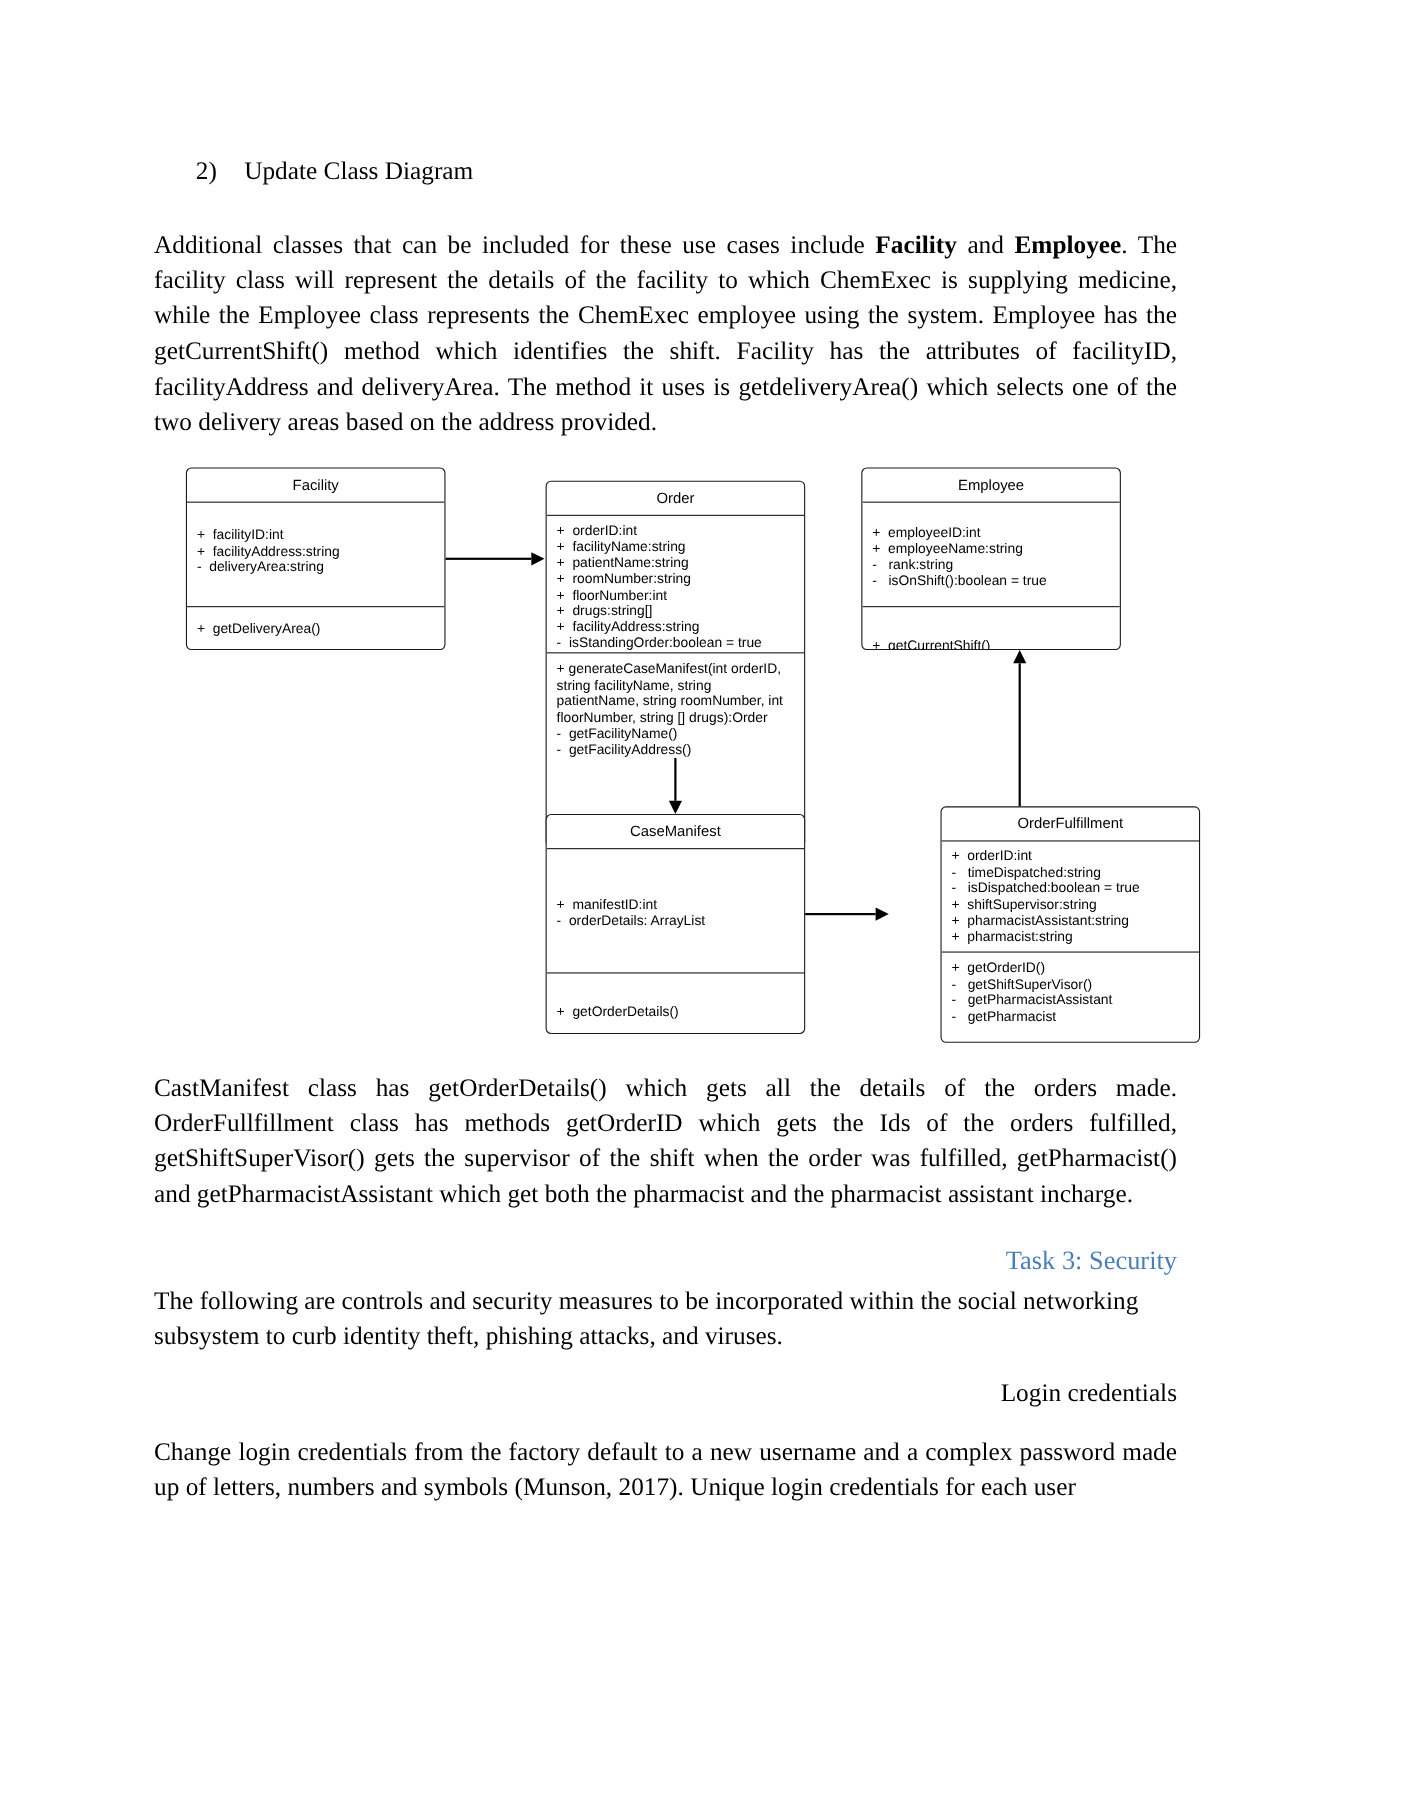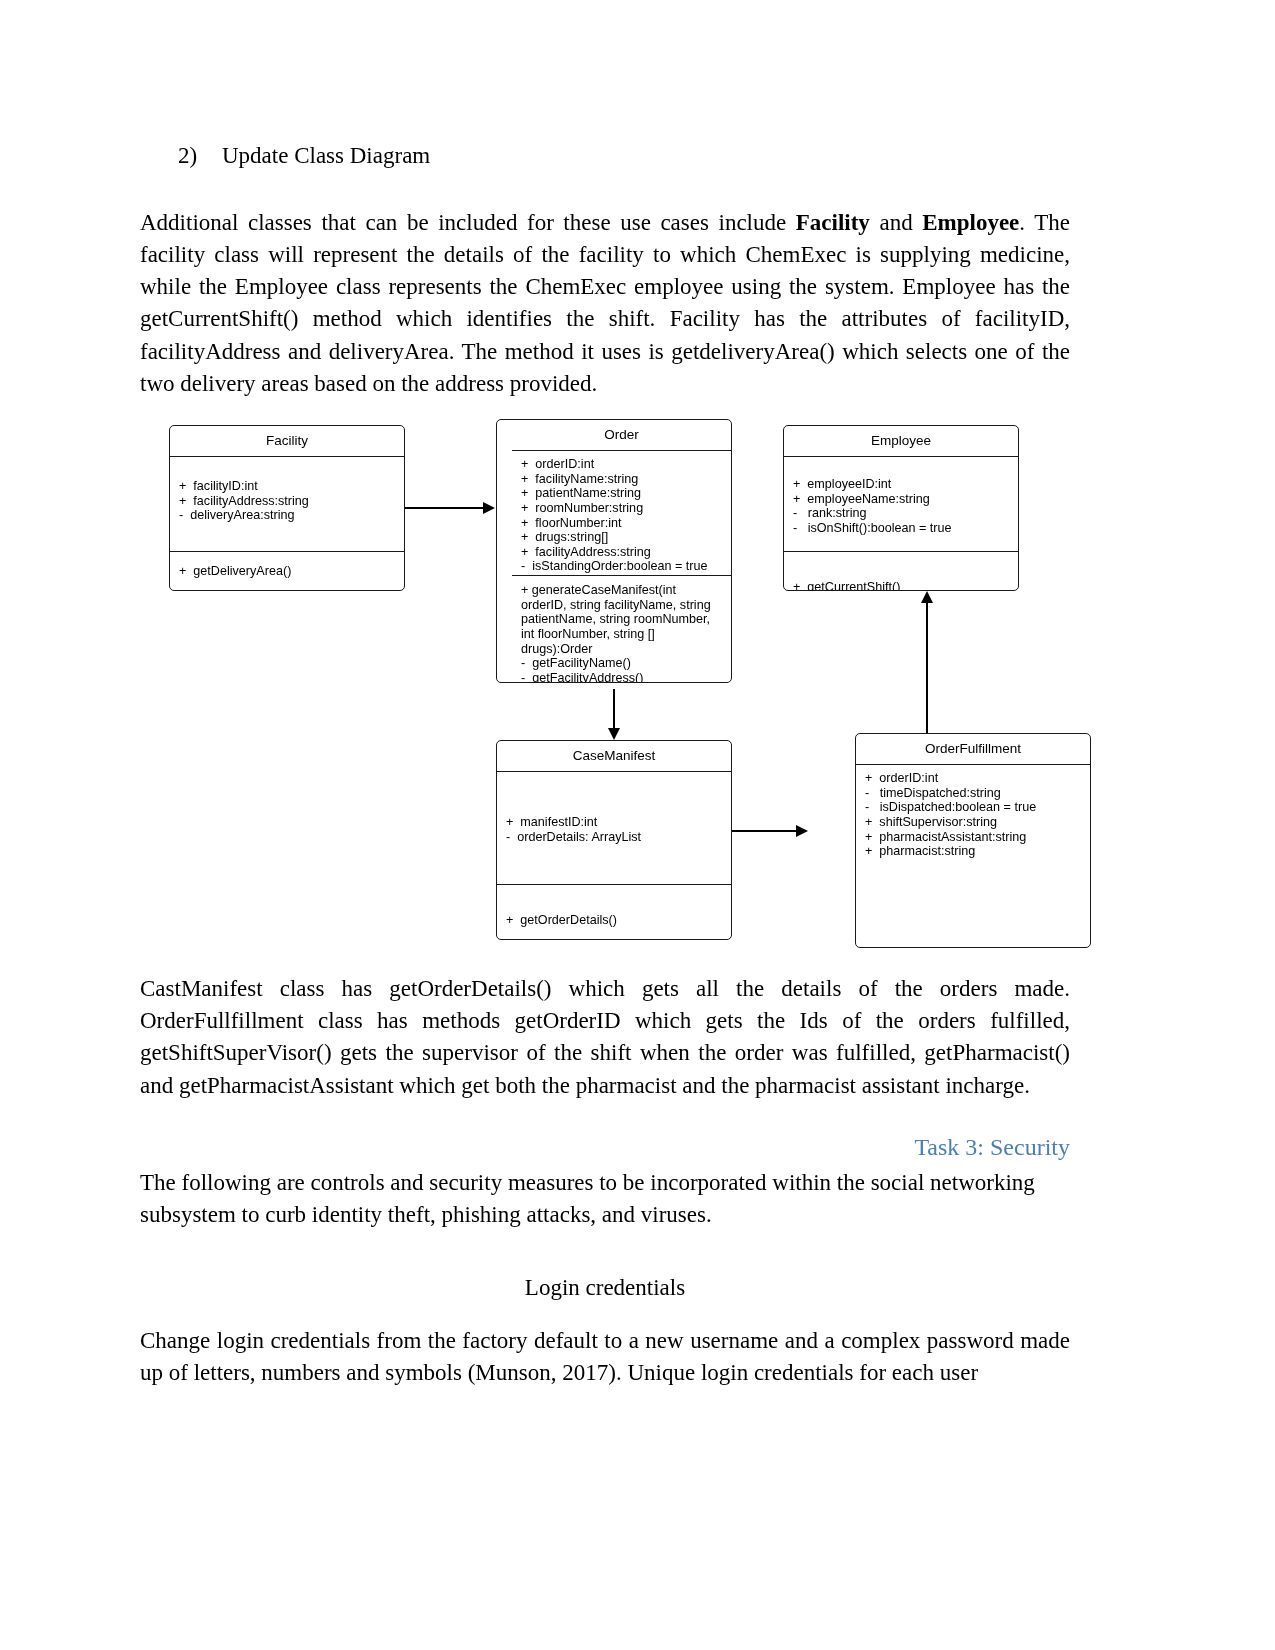--- a/index.html
+++ b/index.html
@@ -153,21 +153,21 @@
       <div class="uml-sec" style="height:94px; padding-top:22px;">
         <div class="uml-line">+  facilityID:int</div>
         <div class="uml-line">+  facilityAddress:string</div>
         <div class="uml-line">-  deliveryArea:string</div>
       </div>
       <div class="uml-sec divider" style="padding-top:12px;">
         <div class="uml-line">+  getDeliveryArea()</div>
       </div>
     </div>
 
-    <div class="uml-box" style="left:496px; top:4px; width:236px; height:264px;padding-left:15px;">
+    <div class="uml-box" style="left:496px; top:22px; width:236px; height:333px;">
       <div class="uml-title">Order</div>
       <div class="uml-sec" style="height:124px; padding-top:6px;">
         <div class="uml-line">+  orderID:int</div>
         <div class="uml-line">+  facilityName:string</div>
         <div class="uml-line">+  patientName:string</div>
         <div class="uml-line">+  roomNumber:string</div>
         <div class="uml-line">+  floorNumber:int</div>
         <div class="uml-line">+  drugs:string[]</div>
         <div class="uml-line">+  facilityAddress:string</div>
         <div class="uml-line">-  isStandingOrder:boolean = true</div>
@@ -206,20 +206,26 @@
     <div class="uml-box" style="left:855px; top:318px; width:236px; height:215px;">
       <div class="uml-title">OrderFulfillment</div>
       <div class="uml-sec" style="height:100px; padding-top:6px;">
         <div class="uml-line">+  orderID:int</div>
         <div class="uml-line">-   timeDispatched:string</div>
         <div class="uml-line">-   isDispatched:boolean = true</div>
         <div class="uml-line">+  shiftSupervisor:string</div>
         <div class="uml-line">+  pharmacistAssistant:string</div>
         <div class="uml-line">+  pharmacist:string</div>
       </div>
+      <div class="uml-sec divider" style="padding-top:7px;">
+        <div class="uml-line">+  getOrderID()</div>
+        <div class="uml-line">-   getShiftSuperVisor()</div>
+        <div class="uml-line">-   getPharmacistAssistant</div>
+        <div class="uml-line">-   getPharmacist</div>
+      </div>
     </div>
 
     <div class="conn h" style="left:405px; top:92px; width:78px;"></div>
     <div class="arrow right" style="left:483px; top:87px;"></div>
 
     <div class="conn v" style="left:613px; top:274px; height:39px;"></div>
     <div class="arrow down" style="left:608px; top:313px;"></div>
 
     <div class="conn h" style="left:732px; top:415px; width:64px;"></div>
     <div class="arrow right" style="left:796px; top:410px;"></div>
@@ -232,20 +238,20 @@
     <p class="para">CastManifest class has getOrderDetails() which gets all the details of the orders made. OrderFullfillment class has methods getOrderID which gets the Ids of the orders fulfilled, getShiftSuperVisor() gets the supervisor of the shift when the order was fulfilled, getPharmacist() and getPharmacistAssistant which get both the pharmacist and the pharmacist assistant incharge.</p>
 
     <div class="spacer-md"></div>
 
     <p class="heading-task" style="color: rgb(74, 126, 187); text-align: right;">Task 3: Security</p>
 
     <p class="para" style="margin-top:4px; text-align:left;">The following are controls and security measures to be incorporated within the social networking subsystem to curb identity theft, phishing attacks, and viruses.</p>
 
     <div class="spacer-sm"></div>
 
-    <p class="para" style="text-align:center;margin-top:21px;">Login credentials</p>
+    <p class="para" style="text-align:right;">Login credentials</p>
 
     <div class="spacer-sm"></div>
 
     <p class="para">Change login credentials from the factory default to a new username and a complex password made up of letters, numbers and symbols (Munson, 2017). Unique login credentials for each user</p>
   </div>
 
 </div>
 
 </body></html>

